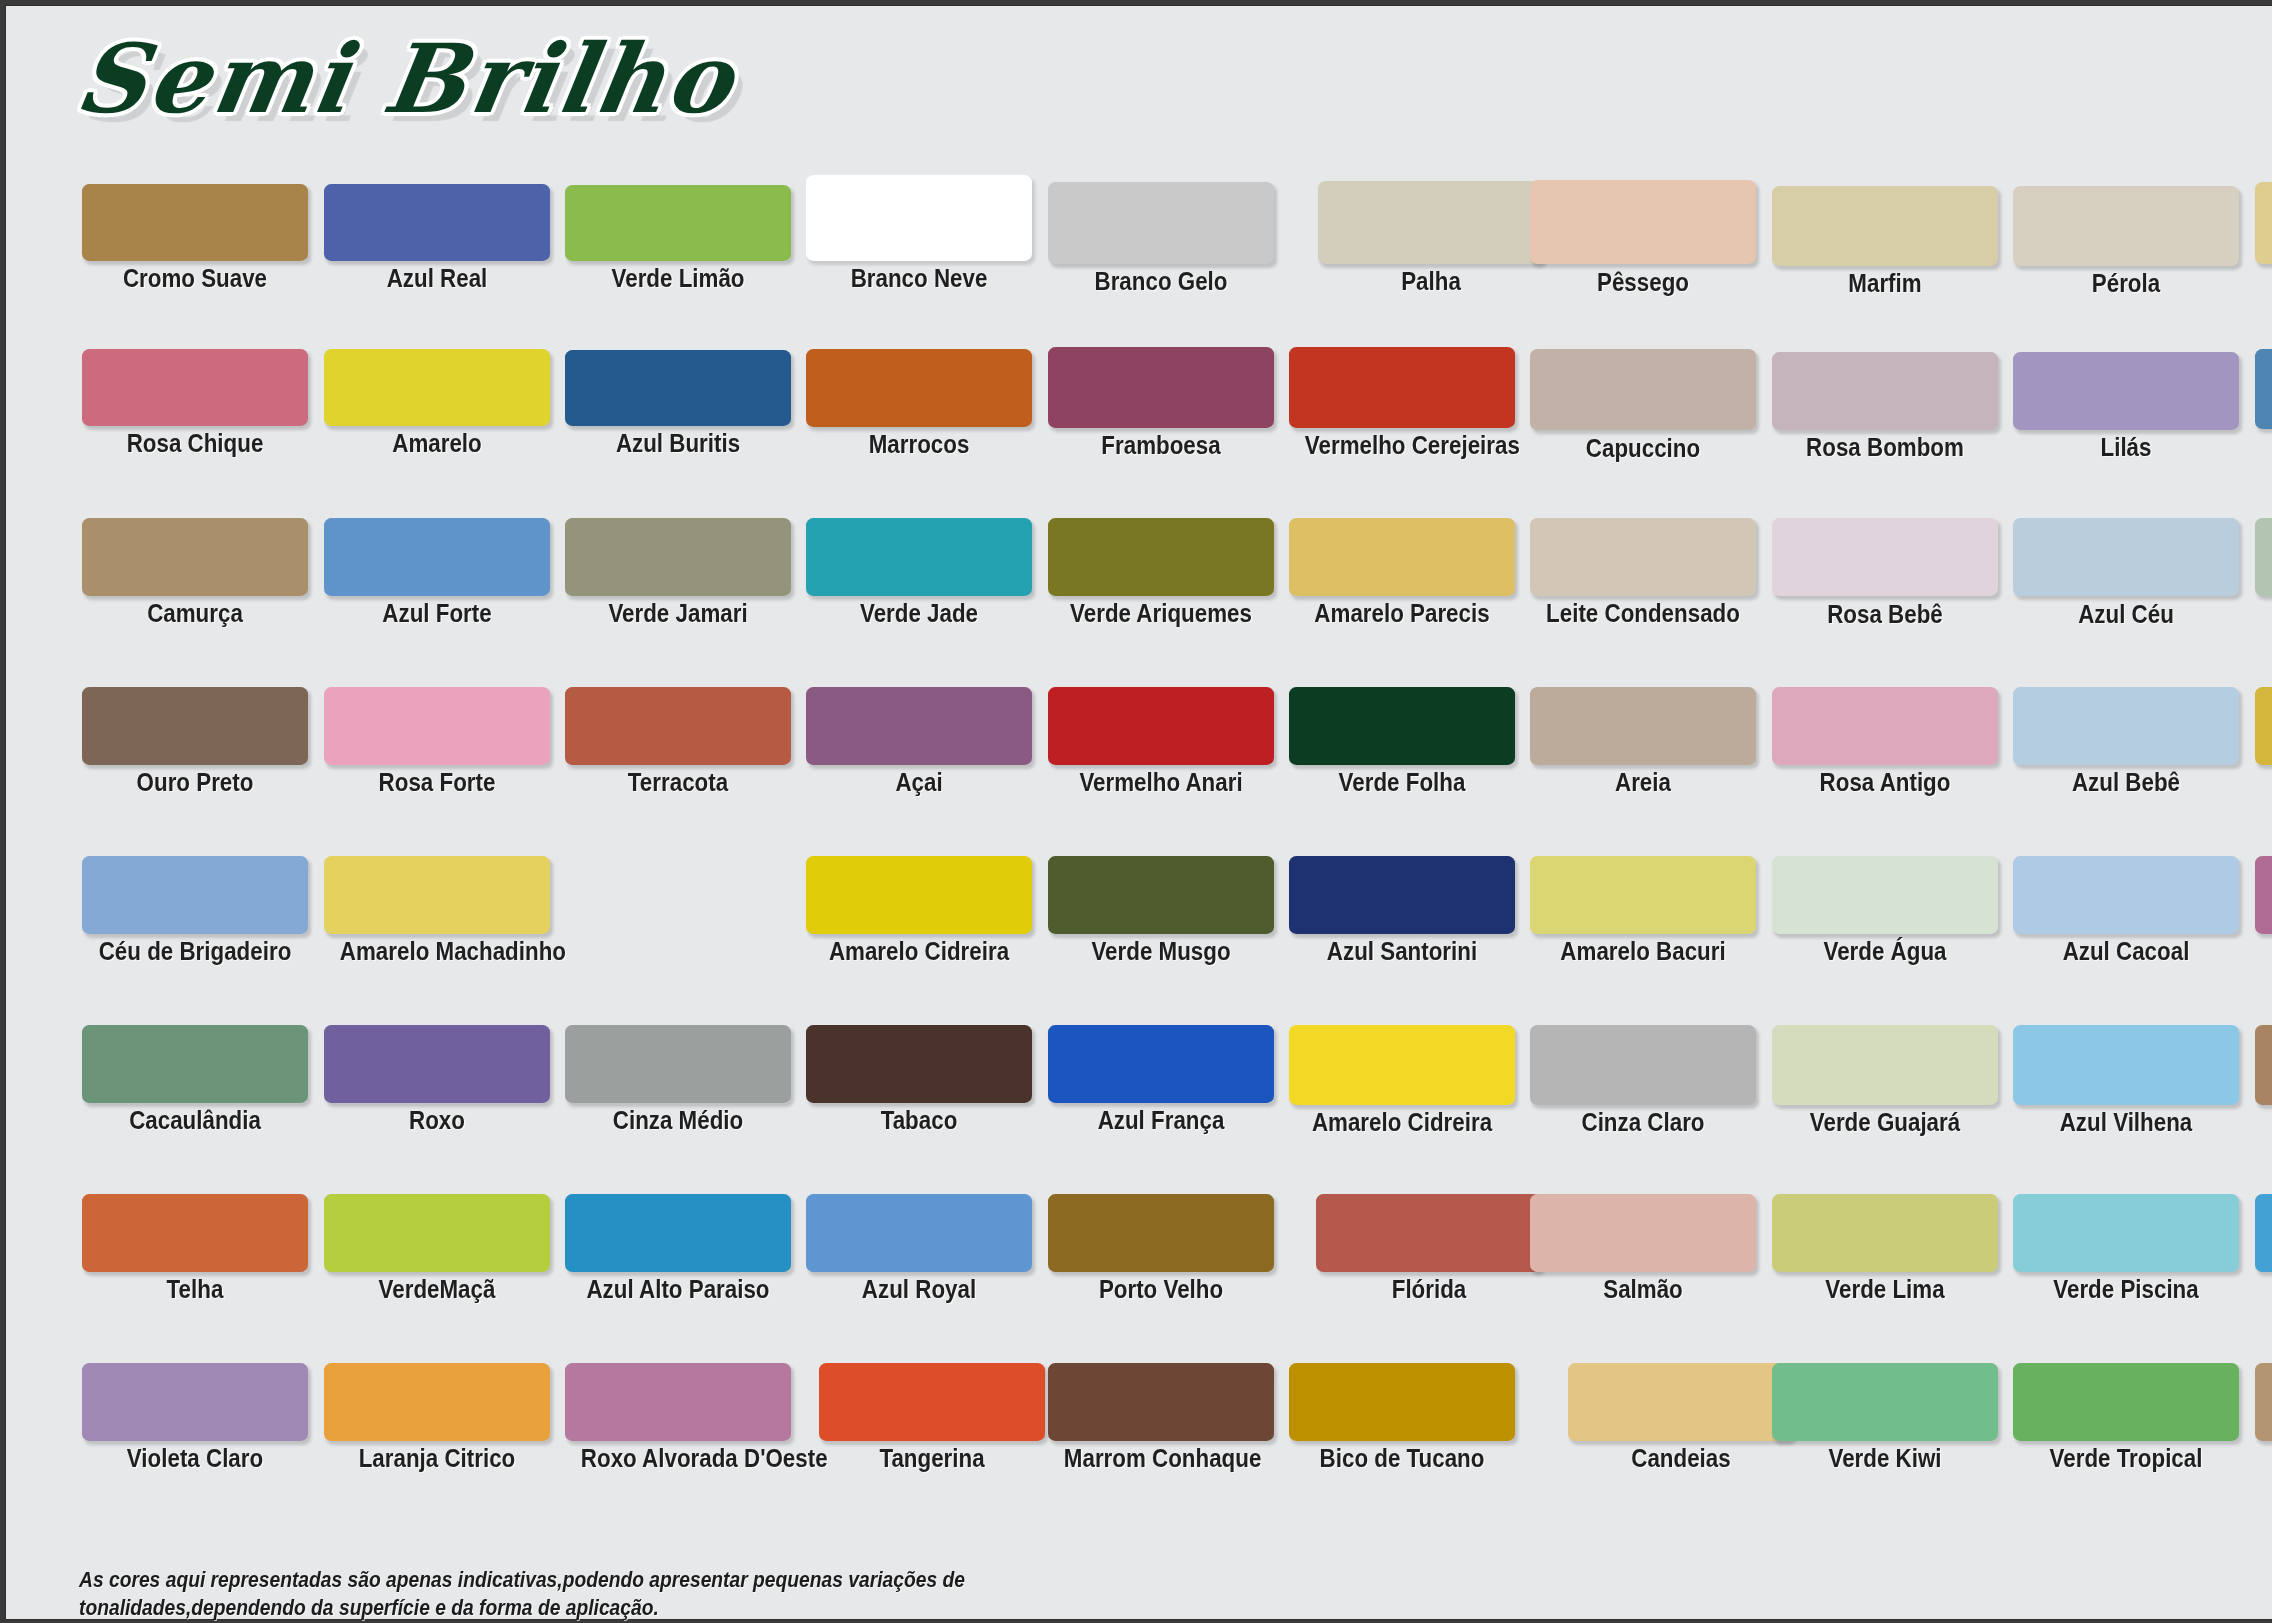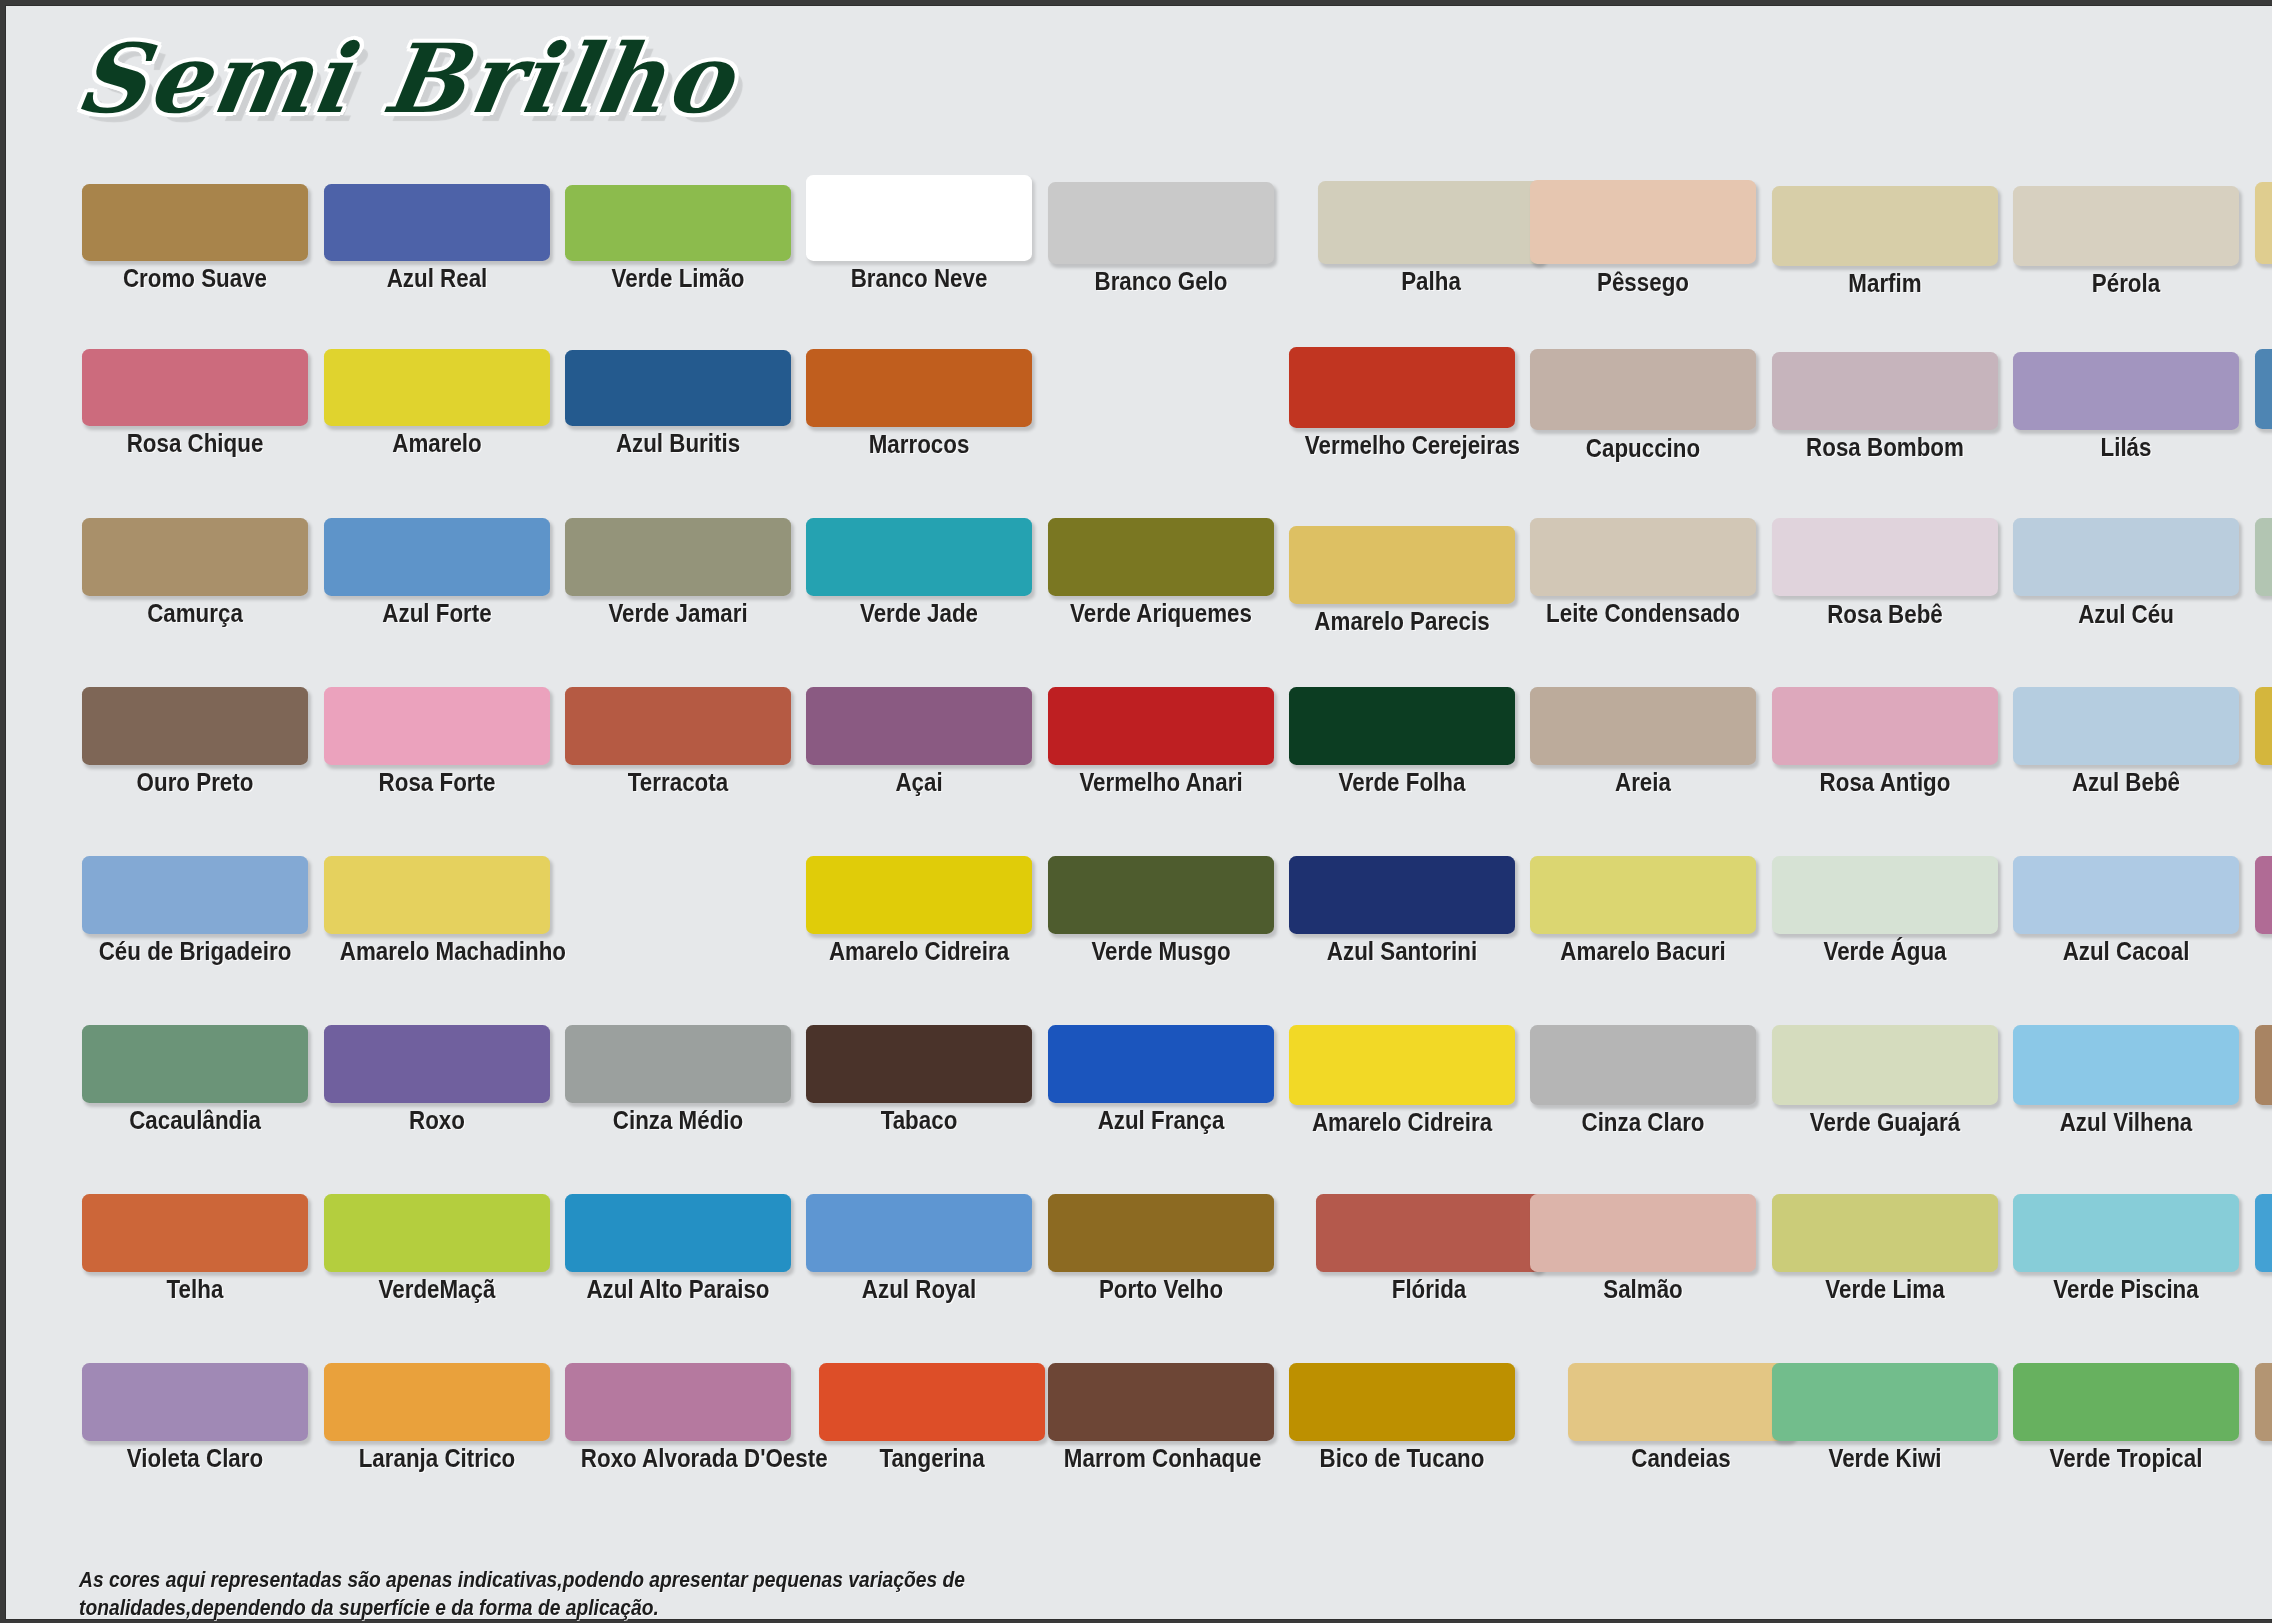--- a/index.html
+++ b/index.html
@@ -141,20 +141,24 @@
           <div class="cap">Amarelo</div>
         </div>
         <div class="cell" style="left: 559px; top: 1.8px;">
           <div class="chip" style="height: 76px; background: rgb(36, 90, 142);"></div>
           <div class="cap">Azul Buritis</div>
         </div>
         <div class="cell" style="left: 800px; top: 0px;">
           <div class="chip" style="height: 78px; background: rgb(192, 94, 30);"></div>
           <div class="cap">Marrocos</div>
         </div>
+        <div class="cell" style="left: 1042px; top: -1.8px;">
+          <div class="chip" style="height: 81px; background: rgb(142, 68, 96);"></div>
+          <div class="cap">Framboesa</div>
+        </div>
         <div class="cell" style="left: 1283px; top: -1.8px;">
           <div class="chip" style="height: 81px; background: rgb(193, 53, 33);"></div>
           <div class="cap">Vermelho Cerejeiras</div>
         </div>
         <div class="cell" style="left: 1524px; top: 0.9px;">
           <div class="chip" style="height: 81px; background: rgb(194, 177, 167);"></div>
           <div class="cap">Capuccino</div>
         </div>
         <div class="cell" style="left: 1766px; top: 3.6px;">
           <div class="chip" style="height: 78px; background: rgb(198, 180, 188);"></div>
@@ -183,21 +187,21 @@
           <div class="cap">Verde Jamari</div>
         </div>
         <div class="cell" style="left: 800px; top: 0px;">
           <div class="chip" style="height: 78px; background: rgb(37, 162, 177);"></div>
           <div class="cap">Verde Jade</div>
         </div>
         <div class="cell" style="left: 1042px; top: 0px;">
           <div class="chip" style="height: 78px; background: rgb(122, 119, 34);"></div>
           <div class="cap">Verde Ariquemes</div>
         </div>
-        <div class="cell" style="left: 1283px; top: 8px;">
+        <div class="cell" style="left: 1283px; top: 0px;">
           <div class="chip" style="height: 78px; background: rgb(221, 192, 99);"></div>
           <div class="cap">Amarelo Parecis</div>
         </div>
         <div class="cell" style="left: 1524px; top: 0px;">
           <div class="chip" style="height: 78px; background: rgb(210, 199, 182);"></div>
           <div class="cap">Leite Condensado</div>
         </div>
         <div class="cell" style="left: 1766px; top: 0.9px;">
           <div class="chip" style="height: 78px; background: rgb(224, 211, 220);"></div>
           <div class="cap">Rosa Bebê</div>

